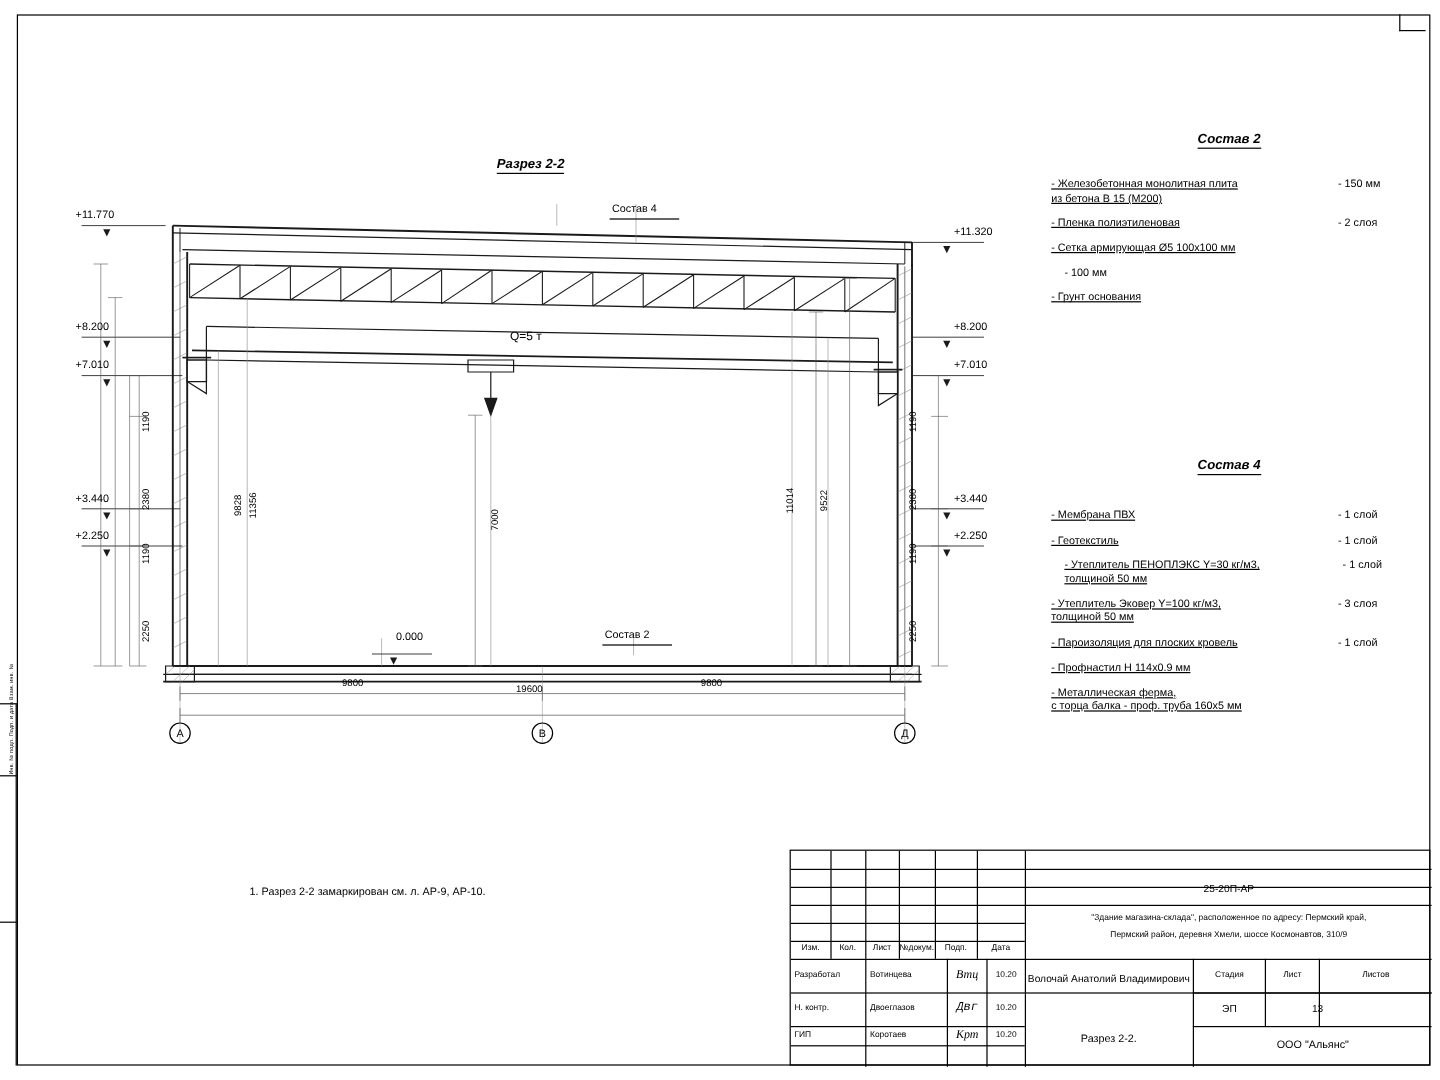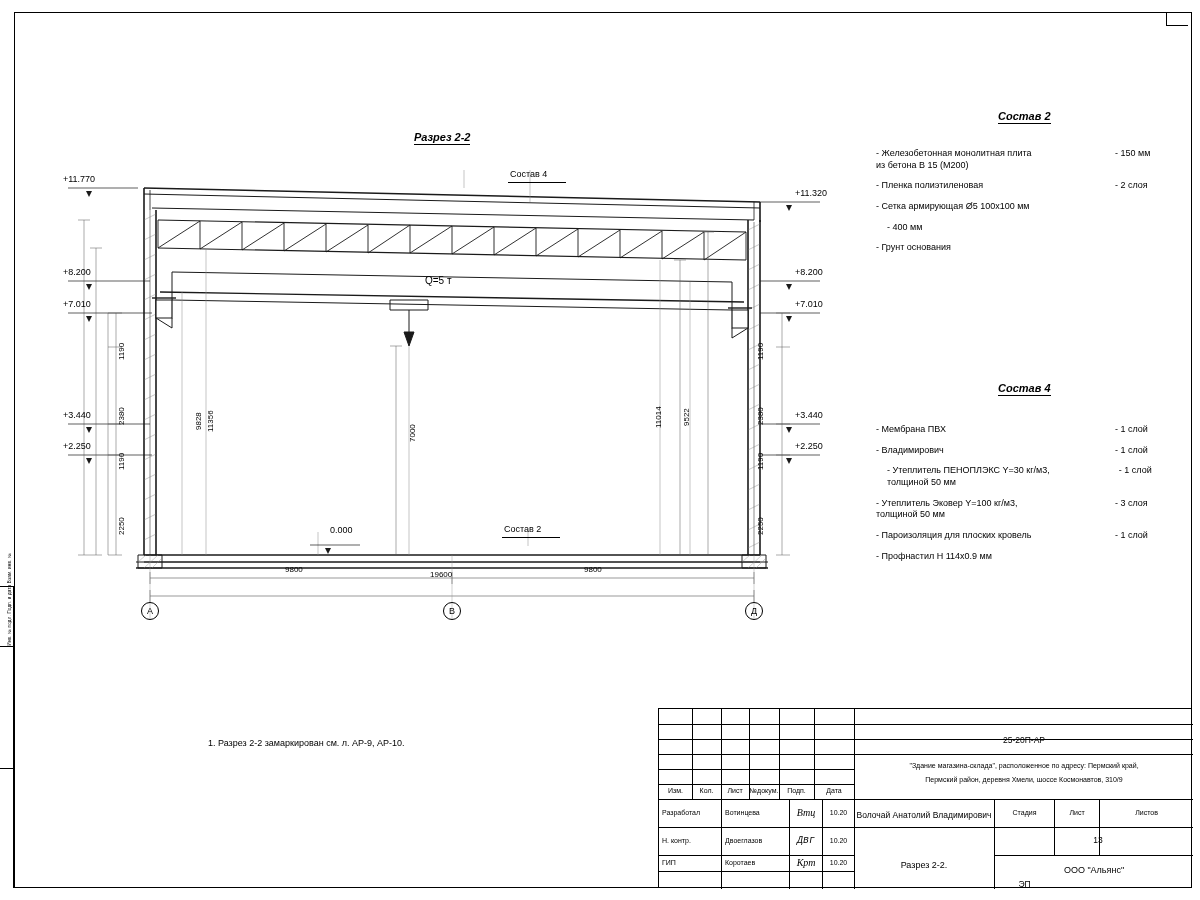--- a/index.html
+++ b/index.html
@@ -52,21 +52,21 @@
     border-bottom:1px solid #000; padding-bottom:1px;
   }
 
   
   .spec-title {
     position:absolute; font-size:11px; font-style:italic; font-weight:bold;
     border-bottom:1px solid #000; padding-bottom:1px;
   }
   .spec-list { position:absolute; font-size:9px; width:330px; }
   .spec-row { display:flex; margin-bottom:9px; line-height:1.3; }
-  .spec-name { width:228px; }
+  .spec-name { width:228px;text-decoration:underline; }
   .spec-val  { width:90px;margin-left:11px; }
 
   
   .note { position:absolute; left:208px; top:738px; font-size:9px; }
 
   
   .stamp {
     position:absolute; left:658px; top:708px; width:534px; height:180px;
     border:1px solid #000;
     font-size:7.5px;
@@ -386,36 +386,36 @@
   </div>
   <div class="spec-row">
     <div class="spec-name" style="white-space:pre-line;">- Пленка полиэтиленовая</div>
     <div class="spec-val">- 2 слоя</div>
   </div>
   <div class="spec-row">
     <div class="spec-name" style="white-space:pre-line;">- Сетка армирующая Ø5 100х100 мм</div>
     <div class="spec-val"></div>
   </div>
   <div class="spec-row">
-    <div class="spec-val">- 400 мм</div>
+    <div class="spec-val">- 100 мм</div>
   </div>
   <div class="spec-row">
     <div class="spec-name" style="white-space:pre-line;">- Грунт основания</div>
     <div class="spec-val"></div>
   </div>
 </div>
 
 <div class="spec-title" style="left:998px; top:382px;">Состав 4</div>
 <div class="spec-list" style="left:876px; top:424px;">
   <div class="spec-row">
     <div class="spec-name" style="white-space:pre-line;">- Мембрана ПВХ</div>
     <div class="spec-val">- 1 слой</div>
   </div>
   <div class="spec-row">
-    <div class="spec-name" style="white-space:pre-line;">- Владимирович</div>
+    <div class="spec-name" style="white-space:pre-line;">- Геотекстиль</div>
     <div class="spec-val">- 1 слой</div>
   </div>
   <div class="spec-row">
     <div class="spec-name" style="white-space:pre-line;margin-left:11px;">- Утеплитель ПЕНОПЛЭКС Y=30 кг/м3,
   толщиной 50 мм</div>
     <div class="spec-val">- 1 слой</div>
   </div>
   <div class="spec-row">
     <div class="spec-name" style="white-space:pre-line;">- Утеплитель Эковер Y=100 кг/м3,
   толщиной 50 мм</div>
@@ -423,20 +423,22 @@
   </div>
   <div class="spec-row">
     <div class="spec-name" style="white-space:pre-line;">- Пароизоляция для плоских кровель</div>
     <div class="spec-val">- 1 слой</div>
   </div>
   <div class="spec-row">
     <div class="spec-name" style="white-space:pre-line;">- Профнастил Н 114х0.9 мм</div>
     <div class="spec-val"></div>
   </div>
   <div class="spec-row">
+    <div class="spec-name" style="white-space:pre-line;">- Металлическая ферма,
+  с торца балка - проф. труба 160х5 мм</div>
     <div class="spec-val"></div>
   </div>
 </div>
 
 <div class="note">1. Разрез 2-2 замаркирован см. л. АР-9, АР-10.</div>
 
 <div class="stamp">
 
   <div class="bl" style="left:0;  top:15px;  width:534px; height:1px;"></div>
   <div class="bl" style="left:0;  top:30px;  width:534px; height:1px;"></div>
@@ -492,18 +494,18 @@
   <div class="cell sig" style="left:131px;top:146px;width:32px;  height:16px;">Крт</div>
   <div class="cell small" style="left:164px;top:146px;width:31px;  height:16px;">10.20</div>
 
   <div class="cell mid" style="left:196px; top:96px; width:138px; height:22px;">Волочай Анатолий Владимирович</div>
   <div class="cell big" style="left:196px; top:144px; width:138px; height:24px;">Разрез 2-2.</div>
 
   <div class="cell small" style="left:336px; top:92px; width:59px; height:24px;">Стадия</div>
   <div class="cell small" style="left:396px; top:92px; width:44px; height:24px;">Лист</div>
   <div class="cell small" style="left:441px; top:92px; width:93px; height:24px;">Листов</div>
 
-  <div class="cell mid" style="left:336px; top:120px; width:59px; height:24px;margin-top:44px;">ЭП</div>
+  <div class="cell mid" style="left:336px; top:120px; width:59px; height:24px;">ЭП</div>
   <div class="cell mid" style="left:417px; top:120px; width:44px; height:24px;">13</div>
   <div class="cell mid" style="left:441px; top:120px; width:93px; height:24px;"></div>
 
   <div class="cell big" style="left:336px; top:148px; width:198px; height:26px;">ООО "Альянс"</div>
 </div>
 
 </body></html>

